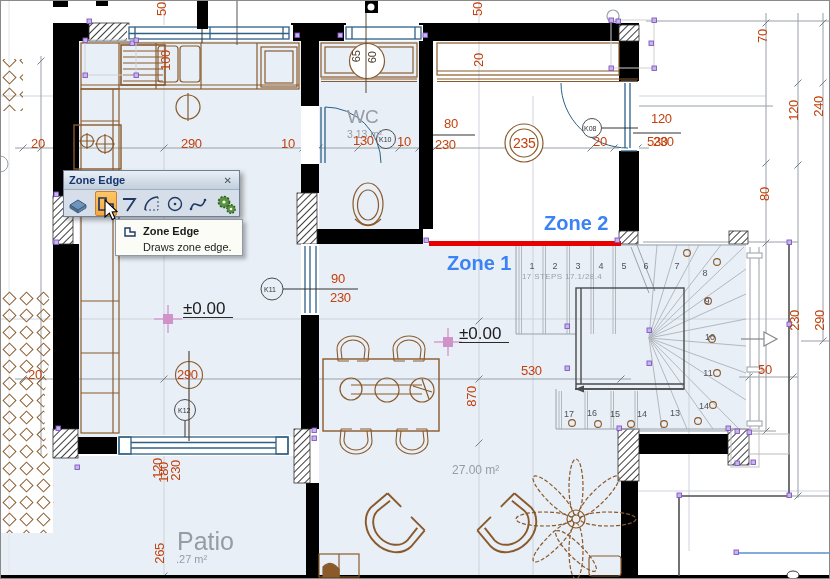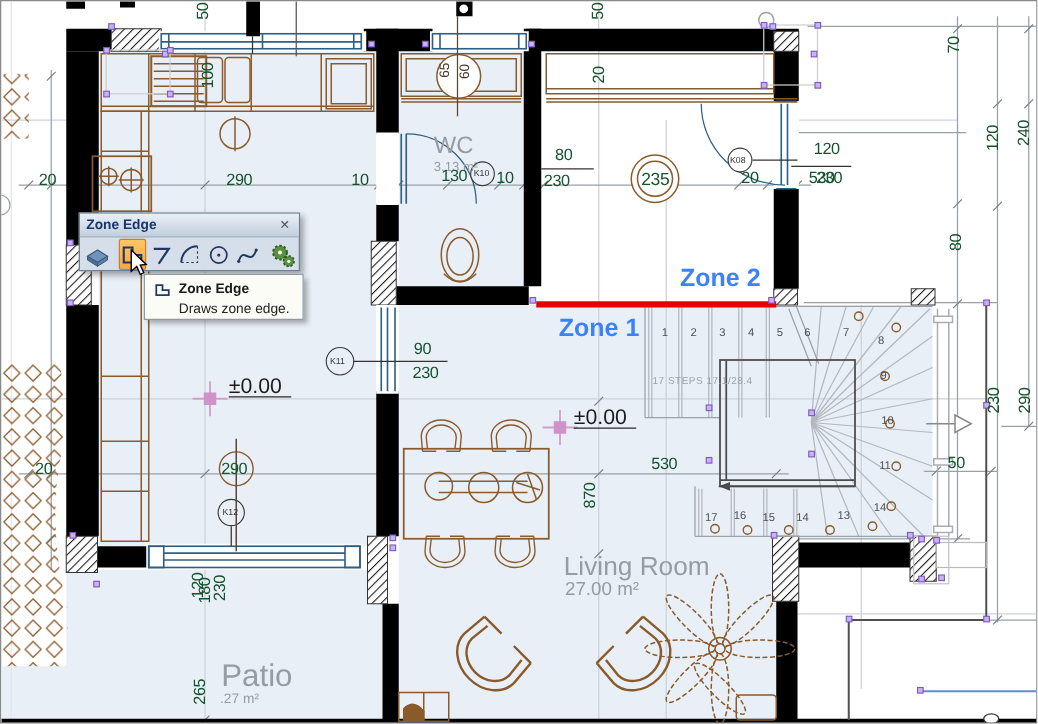--- a/index.html
+++ b/index.html
@@ -1,28 +1,28 @@
 <!DOCTYPE html>
 <html><head>
 <meta charset="utf-8">
 <style>
   html,body{margin:0;padding:0;background:#fff;}
   .screen{position:relative;width:830px;height:579px;background:#fff;overflow:hidden;
           border:1px solid #8a8a8a;box-sizing:border-box;font-family:"Liberation Sans",sans-serif;}
   .plan-svg{position:absolute;left:0;top:0;width:830px;height:579px;}
   .lbl{position:absolute;white-space:nowrap;line-height:1;}
-  .dim{font-size:13px;color:#14532d;letter-spacing:-0.3px;}
+  .dim{font-size:13px;color:#c2410c;letter-spacing:-0.3px;}
   .rot{writing-mode:vertical-rl;transform:rotate(180deg);}
   .room{color:#979ca4;}
   .mk{font-size:7px;color:#333;}
   .wmk{font-size:11px;color:#4a3828;}
   .zone{font-size:20px;font-weight:600;color:#3b82f6;}
   .lvl{font-size:17px;color:#1c1c1c;border-bottom:1.5px solid #2a2a2a;padding-right:8px;font-weight:500;}
   .step{font-size:9px;color:#4e5257;transform:translate(-50%,-50%);}
-  .note{font-size:8px;color:#9ba0a8;letter-spacing:0.4px;margin-top:28px;}
+  .note{font-size:8px;color:#9ba0a8;letter-spacing:0.4px;}
   
   .palette{position:absolute;left:62px;top:169px;width:177px;height:47px;background:#d6dfe9;
            border:1px solid #6f8095;box-shadow:3px 3px 5px rgba(0,0,0,0.35);box-sizing:border-box;}
   .palette .titlebar{height:18px;background:linear-gradient(#e9eff6,#c2cfdd);display:flex;align-items:center;
            padding:0 5px;border-bottom:1px solid #9fb0c0;}
   .palette .title{font-size:11px;font-weight:bold;color:#17366e;flex:1;}
   .palette .close{font-size:10px;color:#4a5560;cursor:default;padding:0 2px;}
   .palette .row{height:27px;display:flex;align-items:center;padding:0 3px;gap:1px;}
   .tbtn{width:23px;height:23px;display:flex;align-items:center;justify-content:center;border:1px solid transparent;}
   .tbtn.sel{background:linear-gradient(#fdc666,#f5a93f);border:1px solid #cd7f2e;border-radius:2px;}
@@ -375,22 +375,21 @@
     <rect x="608" y="65" width="4.5" height="4.5"></rect>
         <rect x="651" y="65" width="4.5" height="4.5"></rect>
   </g>
 </svg>
 
 <div class="lbl zone" style="left:543px;top:212px;">Zone 2</div>
 <div class="lbl zone" style="left:446px;top:252px;">Zone 1</div>
 
 <div class="lbl room" style="left:346px;top:106px;font-size:19px;">WC</div>
 <div class="lbl room" style="left:346px;top:128px;font-size:10.5px;">3.13 m²</div>
-<div class="lbl room" style="left:450px;top:442px;font-size:21px;">Living Room</div>
-<div class="lbl room" style="left:451px;top:463px;font-size:15px;text-align:center;">27.00 m²</div>
+<div class="lbl room" style="left:451px;top:463px;font-size:12px;text-align:center;">27.00 m²</div>
 <div class="lbl room" style="left:176px;top:528px;font-size:25px;">Patio</div>
 <div class="lbl room" style="left:175px;top:553px;font-size:11px;">.27 m²</div>
 
 <div class="lbl lvl" style="left:182px;top:299px;">±0.00</div>
 <div class="lbl lvl" style="left:458px;top:324px;">±0.00</div>
 
 <div class="lbl note" style="left:521px;top:272px;">17 STEPS 17.1/28.4</div>
 <div class="lbl step" style="left:531px;top:265px;">1</div>
 <div class="lbl step" style="left:554px;top:265px;">2</div>
 <div class="lbl step" style="left:577px;top:265px;">3</div>

